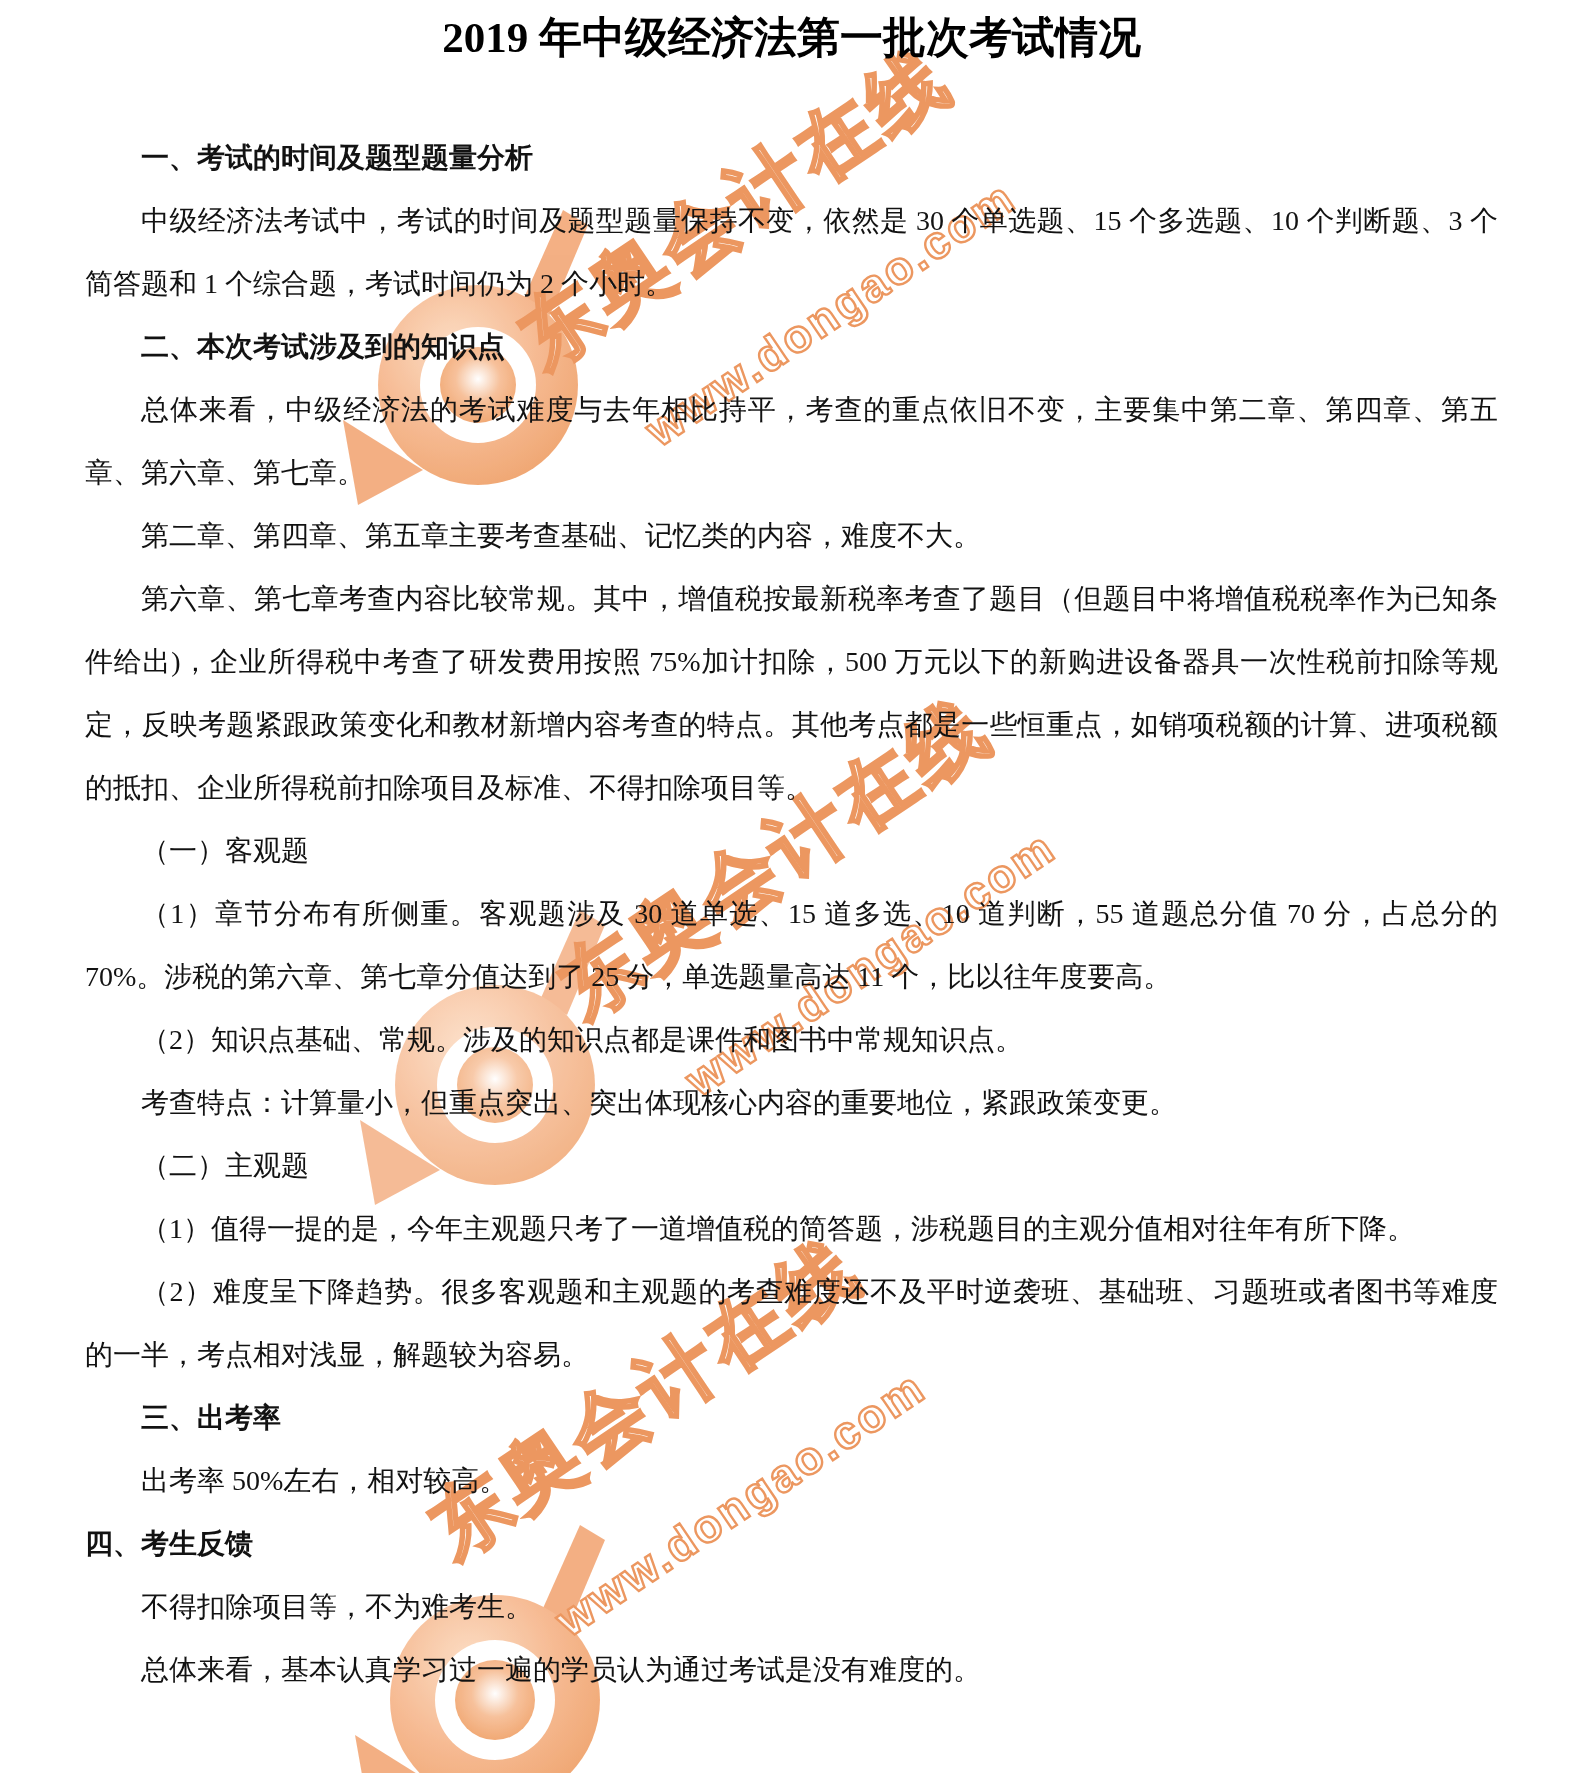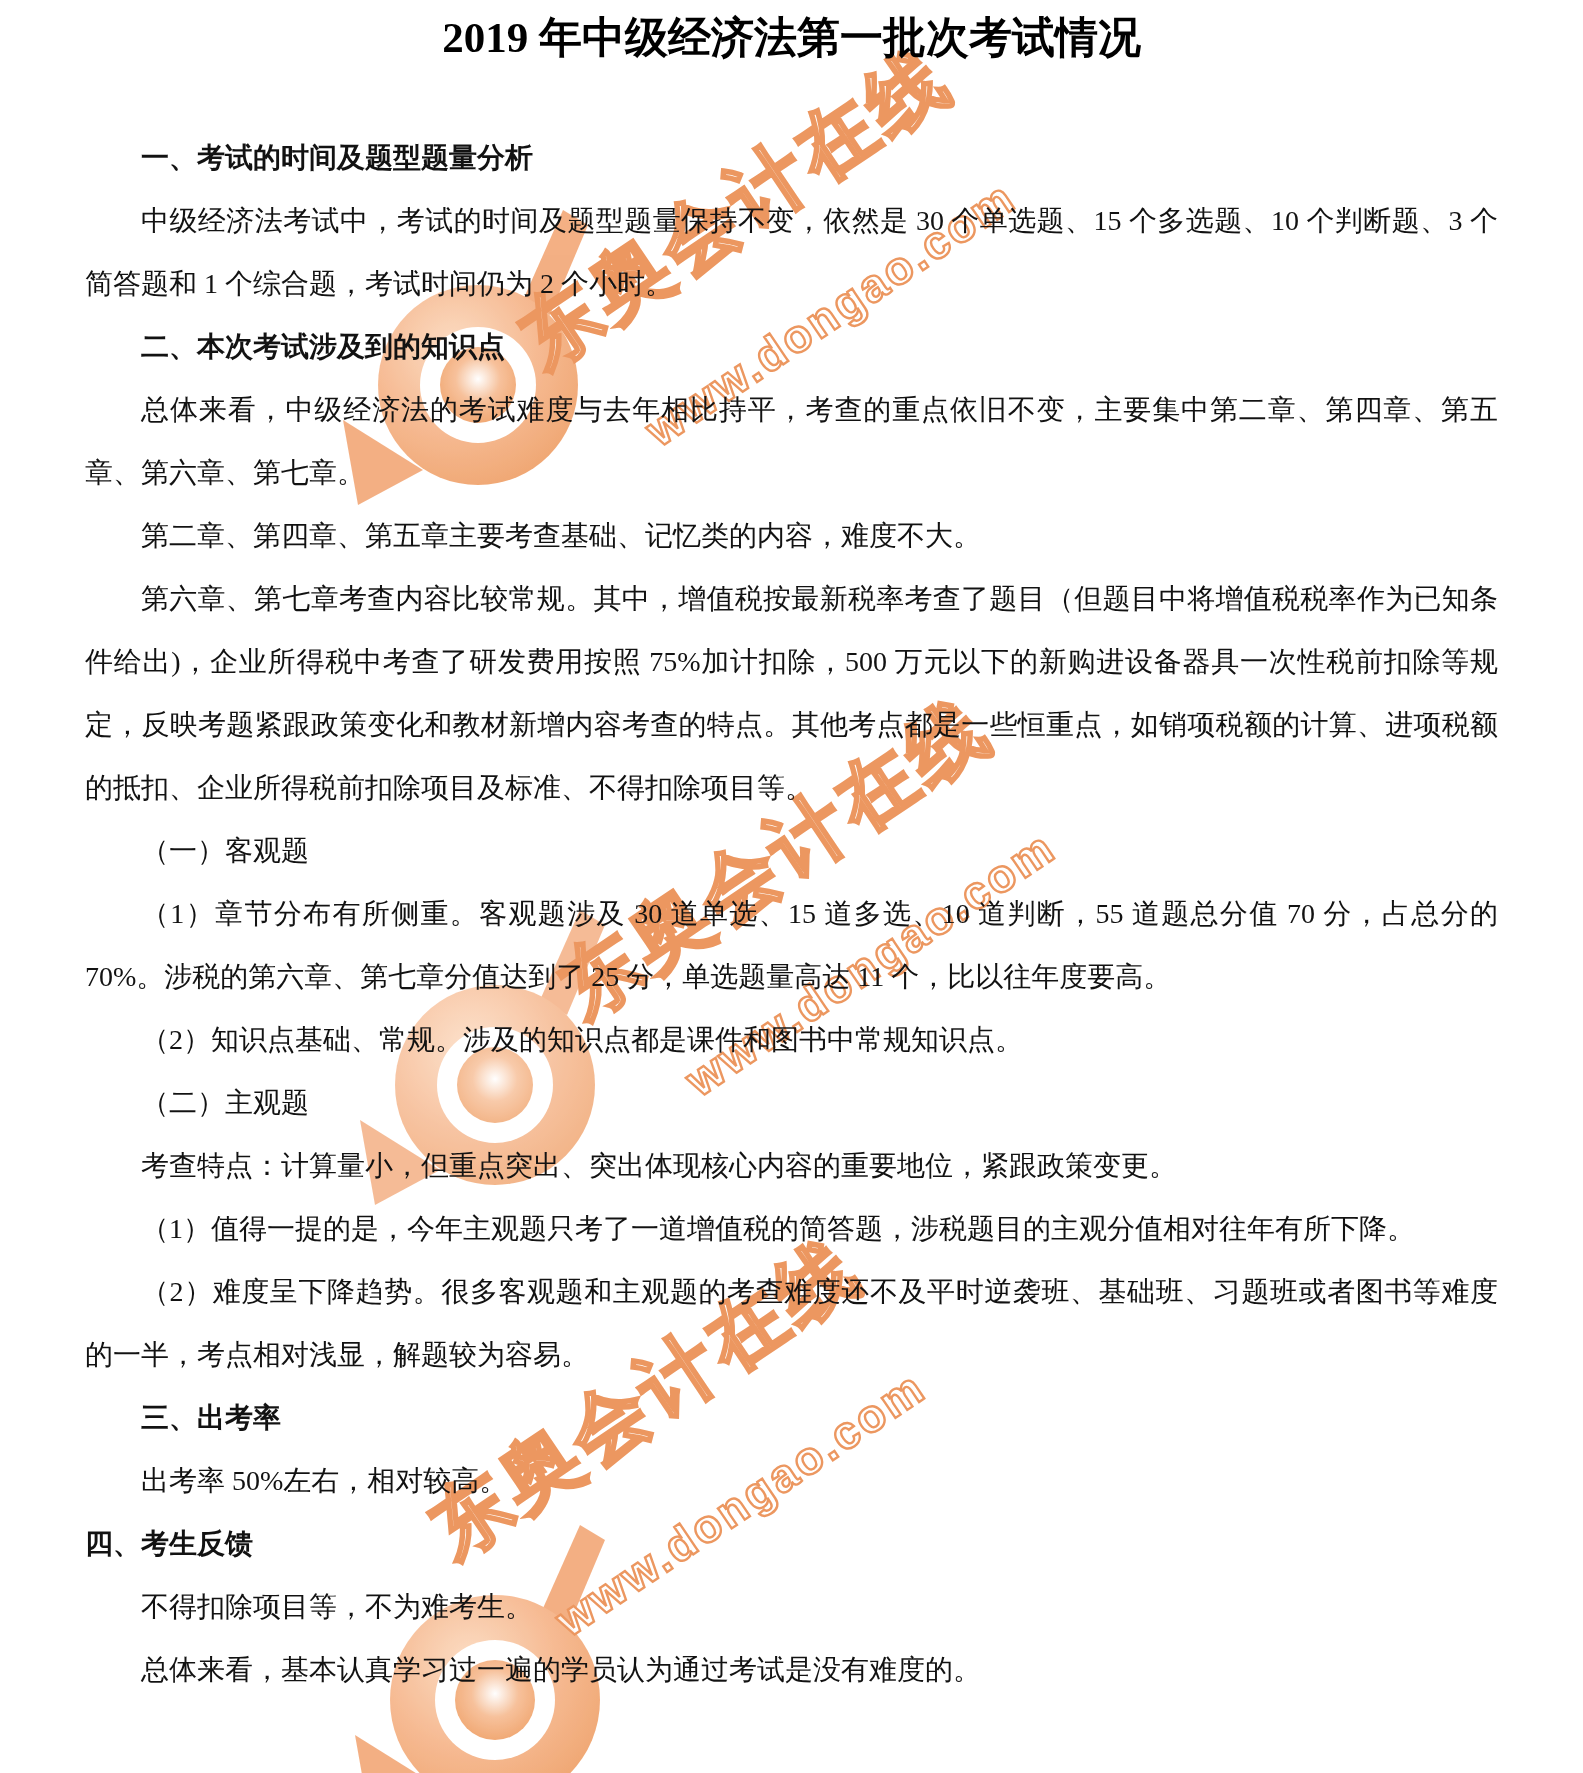--- a/index.html
+++ b/index.html
@@ -109,22 +109,22 @@
   <div>
       <p class="h">一、考试的时间及题型题量分析</p>
       <p class="p">中级经济法考试中，考试的时间及题型题量保持不变，依然是 30 个单选题、15 个多选题、10 个判断题、3 个简答题和 1 个综合题，考试时间仍为 2 个小时。</p>
       <p class="h">二、本次考试涉及到的知识点</p>
       <p class="p">总体来看，中级经济法的考试难度与去年相比持平，考查的重点依旧不变，主要集中第二章、第四章、第五章、第六章、第七章。</p>
       <p class="p">第二章、第四章、第五章主要考查基础、记忆类的内容，难度不大。</p>
       <p class="p">第六章、第七章考查内容比较常规。其中，增值税按最新税率考查了题目（但题目中将增值税税率作为已知条件给出)，企业所得税中考查了研发费用按照 75%加计扣除，500 万元以下的新购进设备器具一次性税前扣除等规定，反映考题紧跟政策变化和教材新增内容考查的特点。其他考点都是一些恒重点，如销项税额的计算、进项税额的抵扣、企业所得税前扣除项目及标准、不得扣除项目等。</p>
       <p class="p">（一）客观题</p>
       <p class="p">（1）章节分布有所侧重。客观题涉及 30 道单选、15 道多选、10 道判断，55 道题总分值 70 分，占总分的 70%。涉税的第六章、第七章分值达到了 25 分，单选题量高达 11 个，比以往年度要高。</p>
       <p class="p">（2）知识点基础、常规。涉及的知识点都是课件和图书中常规知识点。</p>
+      <p class="p">考查特点：计算量小，但重点突出、突出体现核心内容的重要地位，紧跟政策变更。</p>
       <p class="p">（二）主观题</p>
-      <p class="p">考查特点：计算量小，但重点突出、突出体现核心内容的重要地位，紧跟政策变更。</p>
       <p class="p">（1）值得一提的是，今年主观题只考了一道增值税的简答题，涉税题目的主观分值相对往年有所下降。</p>
       <p class="p">（2）难度呈下降趋势。很多客观题和主观题的考查难度还不及平时逆袭班、基础班、习题班或者图书等难度的一半，考点相对浅显，解题较为容易。</p>
       <p class="h">三、出考率</p>
       <p class="p">出考率 50%左右，相对较高。</p>
       <p class="h0">四、考生反馈</p>
       <p class="p">不得扣除项目等，不为难考生。</p>
       <p class="p">总体来看，基本认真学习过一遍的学员认为通过考试是没有难度的。</p>
     </div>
 </div>
 

